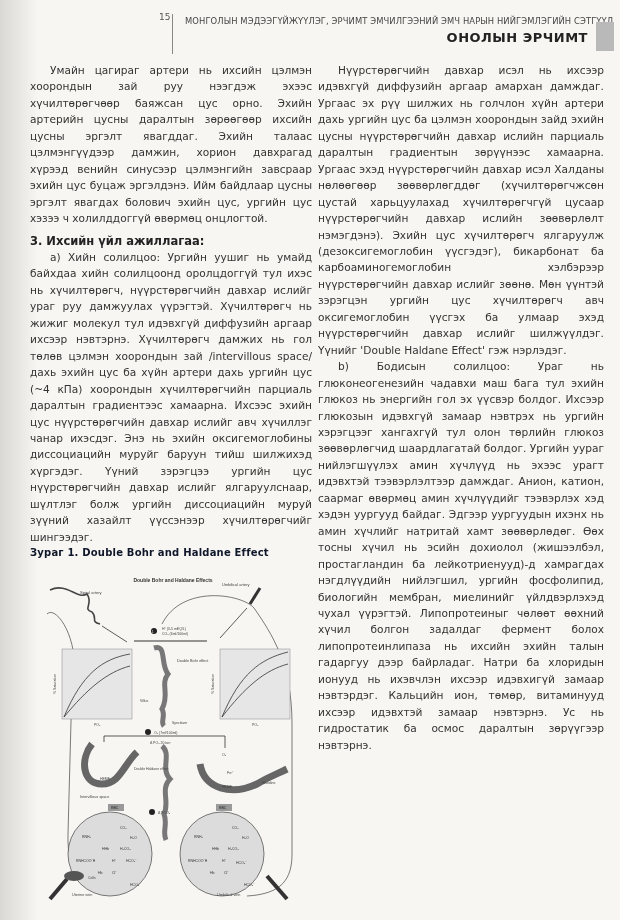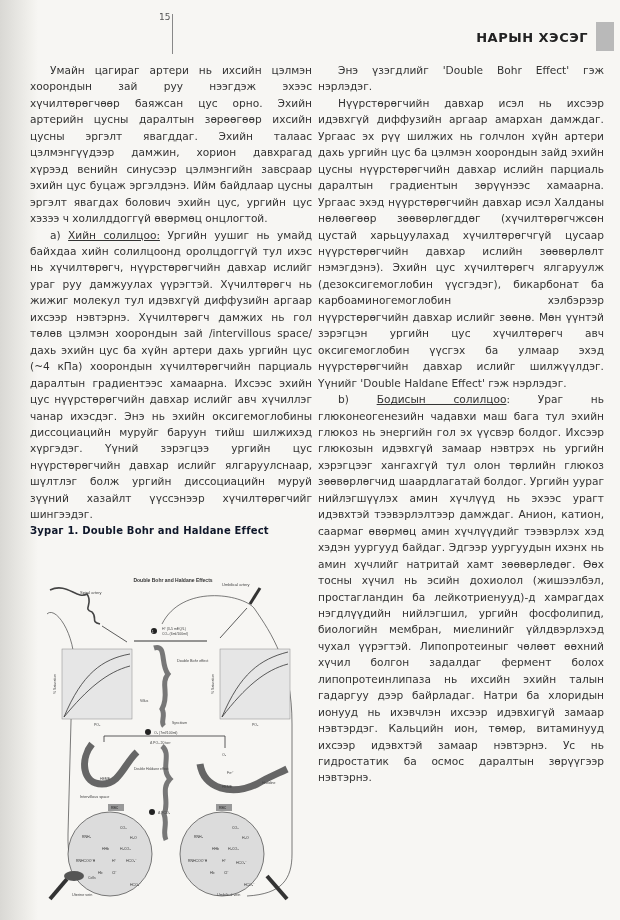--- a/index.html
+++ b/index.html
@@ -11,38 +11,40 @@
   .pagenum { position:absolute; left:159px; top:12px; font-size:9px; color:#555; }
   .hdivider { position:absolute; left:172px; top:14px; width:1px; height:40px; background:#888; }
   .journal { position:absolute; left:185px; top:16px; font-size:8.4px; color:#444; letter-spacing:0.1px; white-space:nowrap; }
   .section { position:absolute; right:32px; top:30px; font-size:13px; font-weight:bold; color:#222; letter-spacing:0.5px; }
   .tab { position:absolute; right:6px; top:22px; width:18px; height:29px; background:#b9b9b9; }
   .col { position:absolute; top:62px; font-size:10.6px; line-height:16.45px; text-align:justify; color:#333; }
   .colL { left:30px; width:282px; }
   .colR { left:318px; width:286px; }
   .col p { text-indent:20px; }
   .h3 { font-weight:bold; font-size:11.5px; margin-top:6px; color:#222; }
-  .u { text-decoration:underline; }
+  .u { }
   .figtitle { font-weight:bold; font-size:10px; color:#0f172a; letter-spacing:0.2px; }
   .figure { position:absolute; left:42px; top:574px; width:262px; height:328px; }
 </style>
 </head>
 <body>
 
 <div class="leftshade"></div>
 
 <div class="header">
   <span class="pagenum">15</span>
   <div class="hdivider"></div>
-  <span class="section">НАРЫН ХЭСЭГ</span>
+  <span class="journal">МОНГОЛЫН МЭДЭЭГҮЙЖҮҮЛЭГ, ЭРЧИМТ ЭМЧИЛГЭЭНИЙ ЭМЧ НАРЫН НИЙГЭМЛЭГИЙН СЭТГҮҮЛ</span>
+  <span class="section">ОНОЛЫН ЭРЧИМТ</span>
   <div class="tab"></div>
 </div>
 
 <div class="col colL">
   <p>Умайн цагираг артери нь ихсийн цэлмэн хоорондын зай руу нээгдэж эхээс хүчилтөрөгчөөр баяжсан цус орно. Эхийн артерийн цусны даралтын зөрөөгөөр ихсийн цусны эргэлт явагддаг. Эхийн талаас цэлмэнгүүдээр дамжин, хорион давхрагад хүрээд венийн синусээр цэлмэнгийн завсраар эхийн цус буцаж эргэлдэнэ. Ийм байдлаар цусны эргэлт явагдах болович эхийн цус, ургийн цус хэзээ ч холилддоггүй өвөрмөц онцлогтой.</p>
+  <div class="h3">3. Ихсийн үйл ажиллагаа:</div>
   <p><span>а) </span><span class="u">Хийн солилцоо:</span><span> Ургийн уушиг нь умайд байхдаа хийн солилцоонд оролцдоггүй тул ихэс нь хүчилтөрөгч, нүүрстөрөгчийн давхар ислийг ураг руу дамжуулах үүрэгтэй. Хүчилтөрөгч нь жижиг молекул тул идэвхгүй диффузийн аргаар ихсээр нэвтэрнэ. Хүчилтөрөгч дамжих нь гол төлөв цэлмэн хоорондын зай /intervillous space/ дахь эхийн цус ба хүйн артери дахь ургийн цус (~4 кПа) хоорондын хүчилтөрөгчийн парциаль даралтын градиентээс хамаарна. Ихсээс эхийн цус нүүрстөрөгчийн давхар ислийг авч хүчиллэг чанар ихэсдэг. Энэ нь эхийн оксигемоглобины диссоциацийн муруйг баруун тийш шилжихэд хүргэдэг. Үүний зэрэгцээ ургийн цус нүүрстөрөгчийн давхар ислийг ялгаруулснаар, шүлтлэг болж ургийн диссоциацийн муруй зүүний хазайлт үүссэнээр хүчилтөрөгчийг шингээдэг.</span></p>
   <div class="figtitle">Зураг 1. Double Bohr and Haldane Effect</div>
 </div>
 
 <svg class="figure" viewBox="0 0 262 328" font-family="Liberation Sans, sans-serif">
   <text x="131" y="8" font-size="5" font-weight="bold" text-anchor="middle" fill="#333">Double Bohr and Haldane Effects</text>
 
   <path d="M8,16 C25,8 35,26 45,20 C52,30 40,35 50,38 C56,44 48,48 58,50" stroke="#444" stroke-width="1.6" fill="none"></path>
   <text x="38" y="20" font-size="4" fill="#444">Spiral artery</text>
   <line x1="60" y1="52" x2="85" y2="68" stroke="#333" stroke-width="0.8"></line>
@@ -128,16 +130,15 @@
 
   <path d="M25,305 L8,325" stroke="#333" stroke-width="4"></path>
   <ellipse cx="32" cy="302" rx="10" ry="5" fill="#555"></ellipse>
   <text x="46" y="305" font-size="3.5" fill="#444">Cells</text>
   <text x="30" y="322" font-size="3.8" fill="#444">Uterine vein</text>
   <path d="M225,302 L245,325" stroke="#333" stroke-width="4"></path>
   <text x="175" y="322" font-size="3.8" fill="#444">Umbilical vein</text>
 </svg>
 
 <div class="col colR">
-  <p>Энэ үзэгдлийг 'Double Bohr Effect' гэж нэрлэдэг.</p>
   <p>Нүүрстөрөгчийн давхар исэл нь ихсээр идэвхгүй диффузийн аргаар амархан дамждаг. Ургаас эх рүү шилжих нь голчлон хүйн артери дахь ургийн цус ба цэлмэн хоорондын зайд эхийн цусны нүүрстөрөгчийн давхар ислийн парциаль даралтын градиентын зөрүүнээс хамаарна. Ургаас эхэд нүүрстөрөгчийн давхар исэл Халданы нөлөөгөөр зөөвөрлөгддөг (хүчилтөрөгчжсөн цустай харьцуулахад хүчилтөрөгчгүй цусаар нүүрстөрөгчийн давхар ислийн зөөвөрлөлт нэмэгдэнэ). Эхийн цус хүчилтөрөгч ялгаруулж (дезоксигемоглобин үүсгэдэг), бикарбонат ба карбоаминогемоглобин хэлбэрээр нүүрстөрөгчийн давхар ислийг зөөнө. Мөн үүнтэй зэрэгцэн ургийн цус хүчилтөрөгч авч оксигемоглобин үүсгэх ба улмаар эхэд нүүрстөрөгчийн давхар ислийг шилжүүлдэг. Үүнийг 'Double Haldane Effect' гэж нэрлэдэг.</p>
   <p><span>b) </span><span class="u">Бодисын солилцоо</span><span>: Ураг нь глюконеогенезийн чадавхи маш бага тул эхийн глюкоз нь энергийн гол эх үүсвэр болдог. Ихсээр глюкозын идэвхгүй замаар нэвтрэх нь ургийн хэрэгцээг хангахгүй тул олон төрлийн глюкоз зөөвөрлөгчид шаардлагатай болдог. Ургийн уураг нийлэгшүүлэх амин хүчлүүд нь эхээс урагт идэвхтэй тээвэрлэлтээр дамждаг. Анион, катион, саармаг өвөрмөц амин хүчлүүдийг тээвэрлэх хэд хэдэн уургууд байдаг. Эдгээр уургуудын ихэнх нь амин хүчлийг натритай хамт зөөвөрлөдөг. Өөх тосны хүчил нь эсийн дохиолол (жишээлбэл, простагландин ба лейкотриенууд)-д хамрагдах нэгдлүүдийн нийлэгшил, ургийн фосфолипид, биологийн мембран, миелинийг үйлдвэрлэхэд чухал үүрэгтэй. Липопротеиныг чөлөөт өөхний хүчил болгон задалдаг фермент болох липопротеинлипаза нь ихсийн эхийн талын гадаргуу дээр байрладаг. Натри ба хлоридын ионууд нь ихэвчлэн ихсээр идэвхигүй замаар нэвтэрдэг. Кальцийн ион, төмөр, витаминууд ихсээр идэвхтэй замаар нэвтэрнэ. Ус нь гидростатик ба осмос даралтын зөрүүгээр нэвтэрнэ.</span></p>
 </div>
 
 </body></html>

